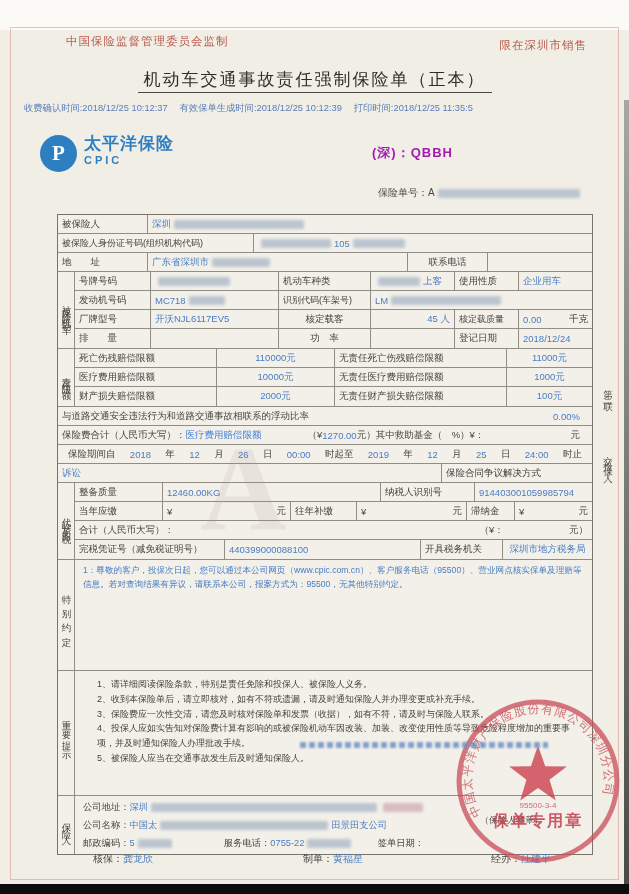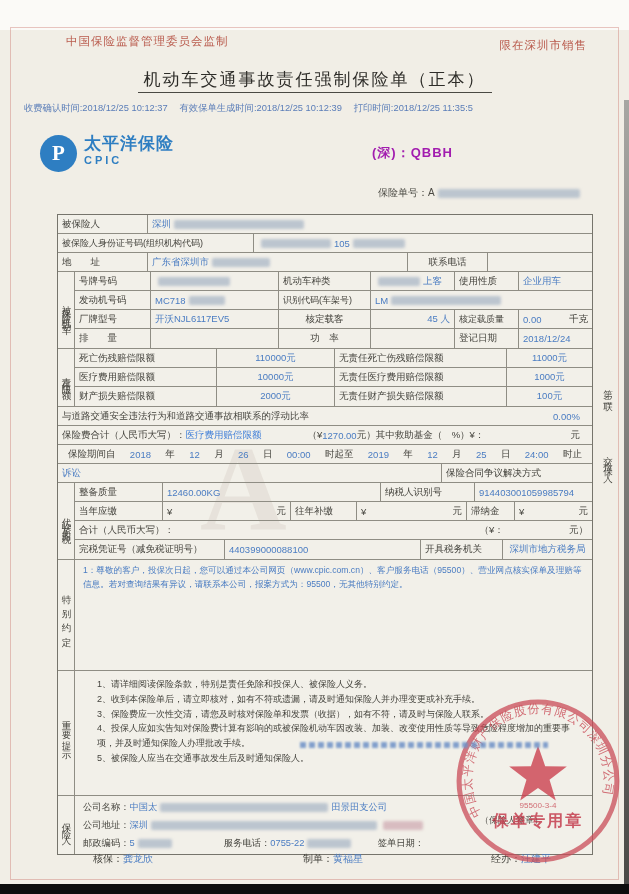--- a/index.html
+++ b/index.html
@@ -320,24 +320,24 @@
         <div class="notice-item">5、被保险人应当在交通事故发生后及时通知保险人。</div>
       </div>
     </div>
 
     <div class="sect" style="height:58px">
       <div class="side">
         <span style="letter-spacing:6px">保险人</span>
       </div>
       <div class="openbox" style="padding-top:2px">
         <div class="ins-line">
+          <span>公司地址：</span><span class="val">深圳</span><span class="rd" style="width:226px"></span><span class="rd pk" style="width:40px"></span>
+        </div>
+        <div class="ins-line">
           <span>公司名称：</span><span class="val">中国太</span><span class="rd" style="width:168px"></span><span class="val">田景田支公司</span>
-        </div>
-        <div class="ins-line">
-          <span>公司地址：</span><span class="val">深圳</span><span class="rd" style="width:226px"></span><span class="rd pk" style="width:40px"></span>
         </div>
         <div class="ins-line">
           <span>邮政编码：</span><span class="val">5</span><span class="rd" style="width:34px"></span>
           <span style="display:inline-block;width:44px"></span>
           <span>服务电话：</span><span class="val">0755-22</span><span class="rd" style="width:44px"></span>
           <span style="display:inline-block;width:18px"></span>
           <span>签单日期：</span>
         </div>
       </div>
     </div>

